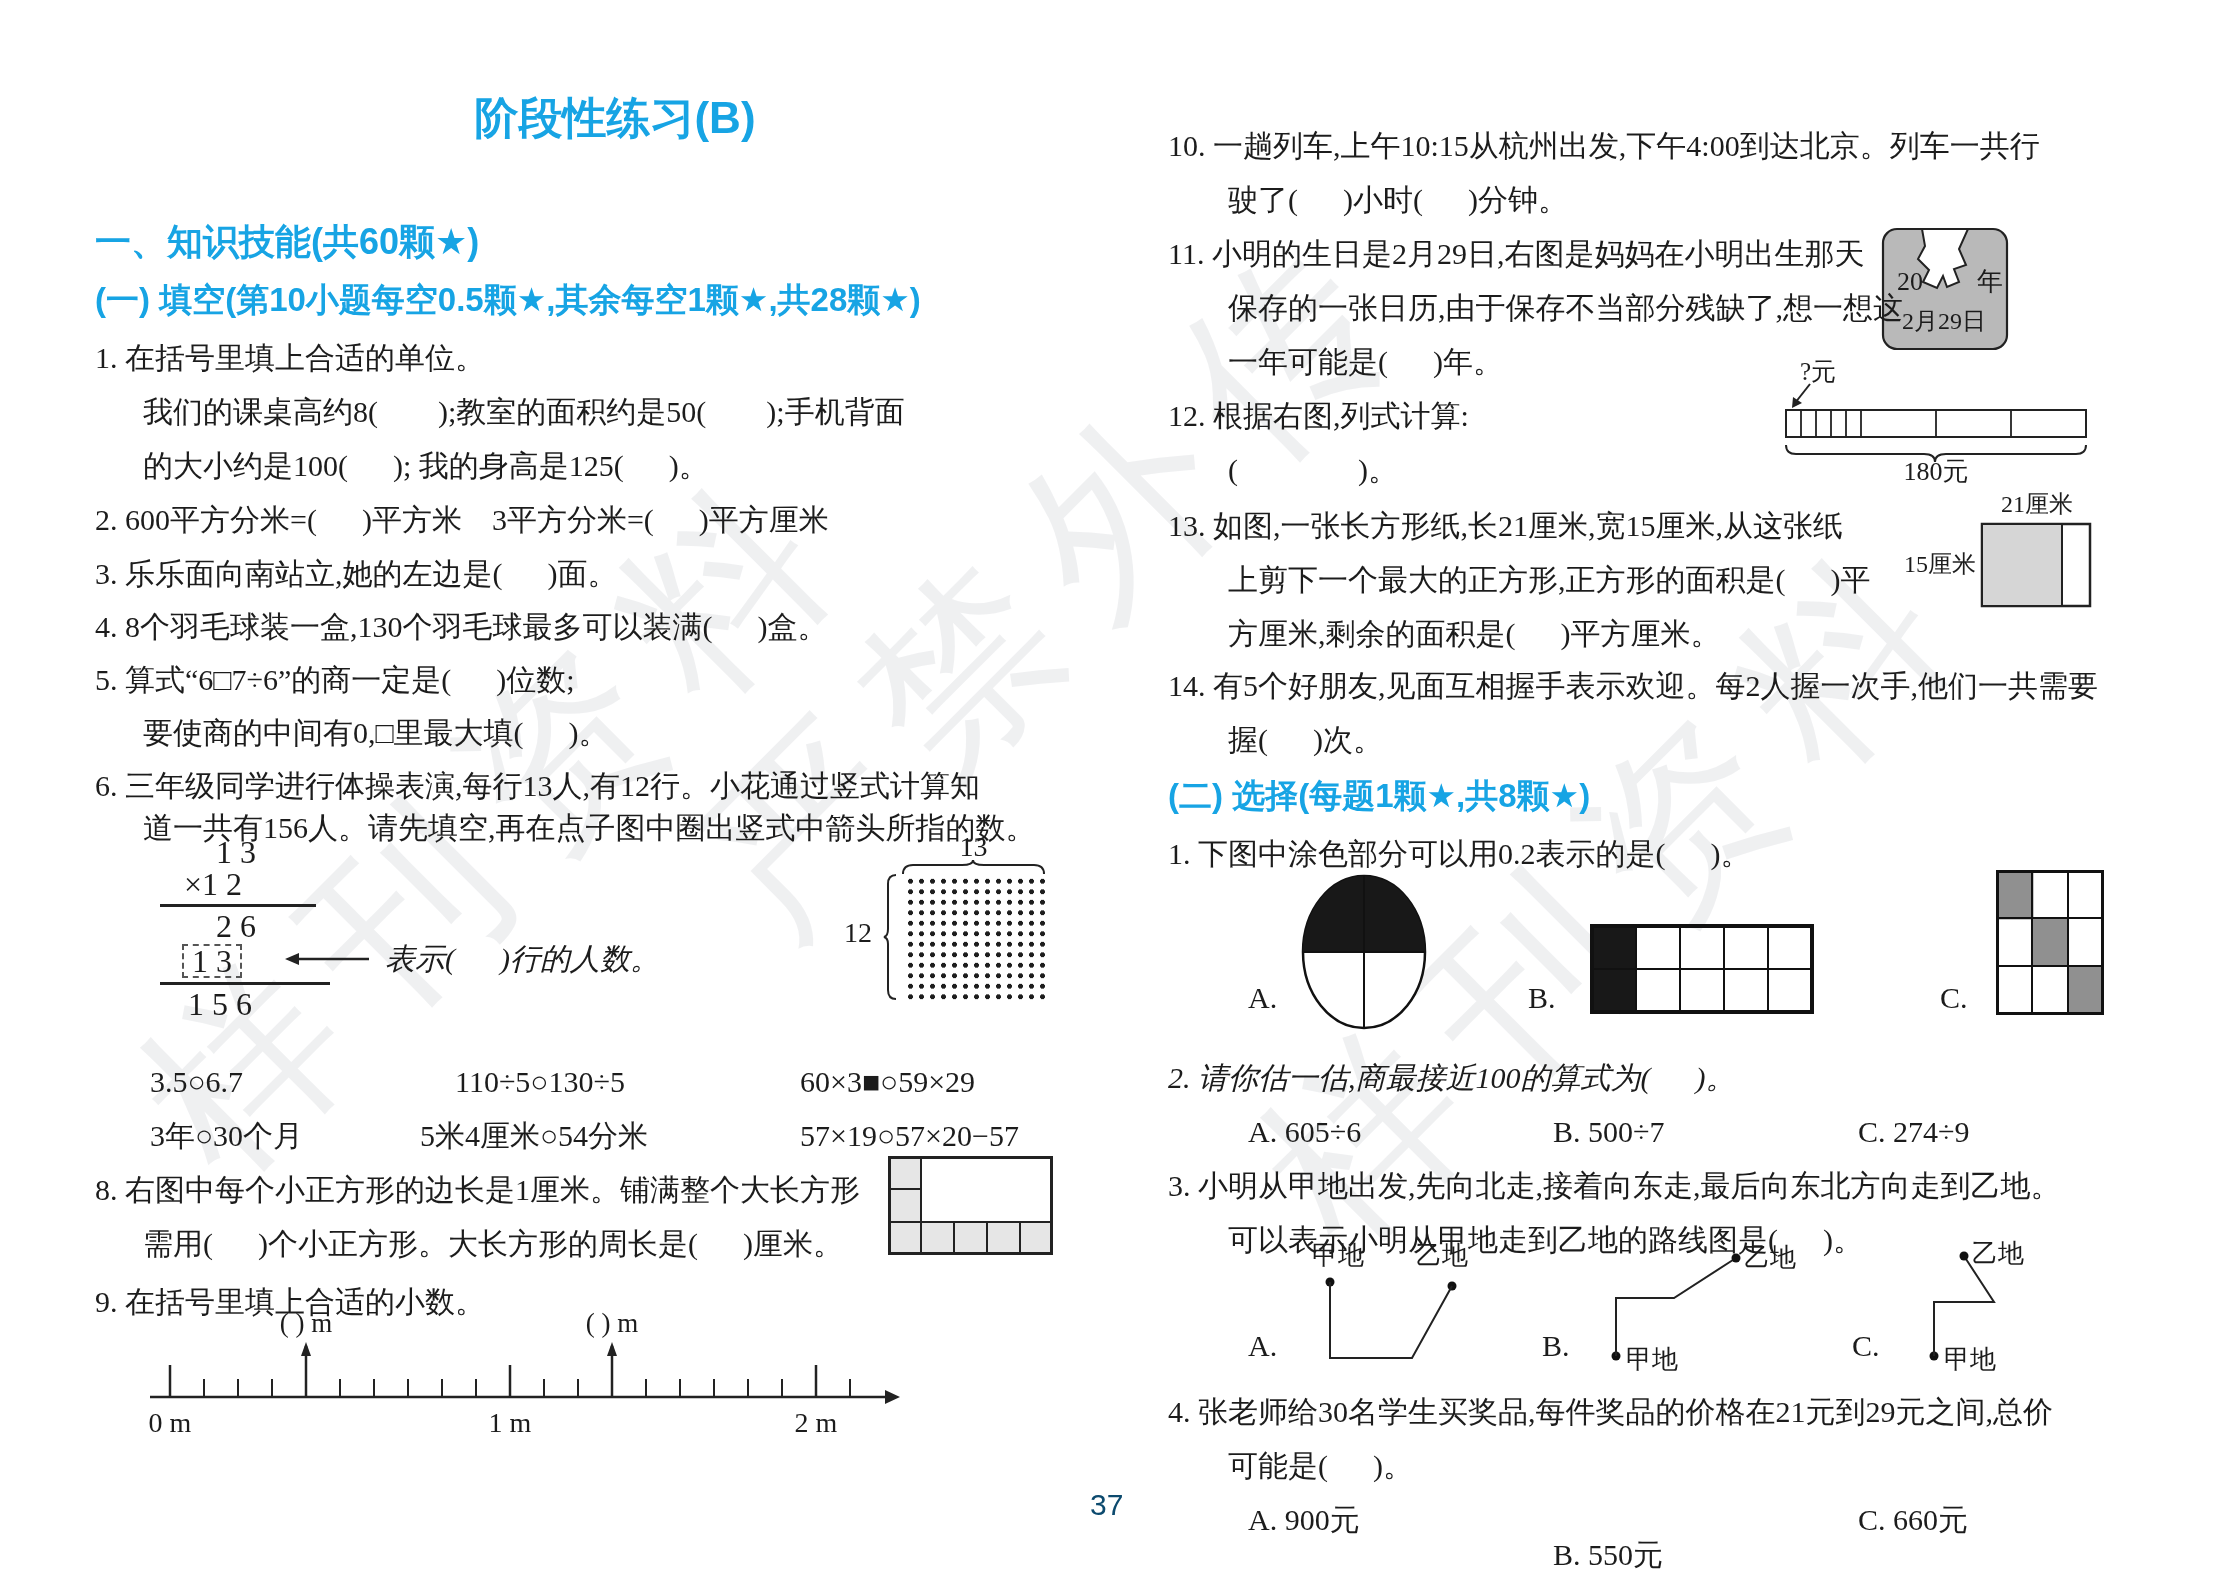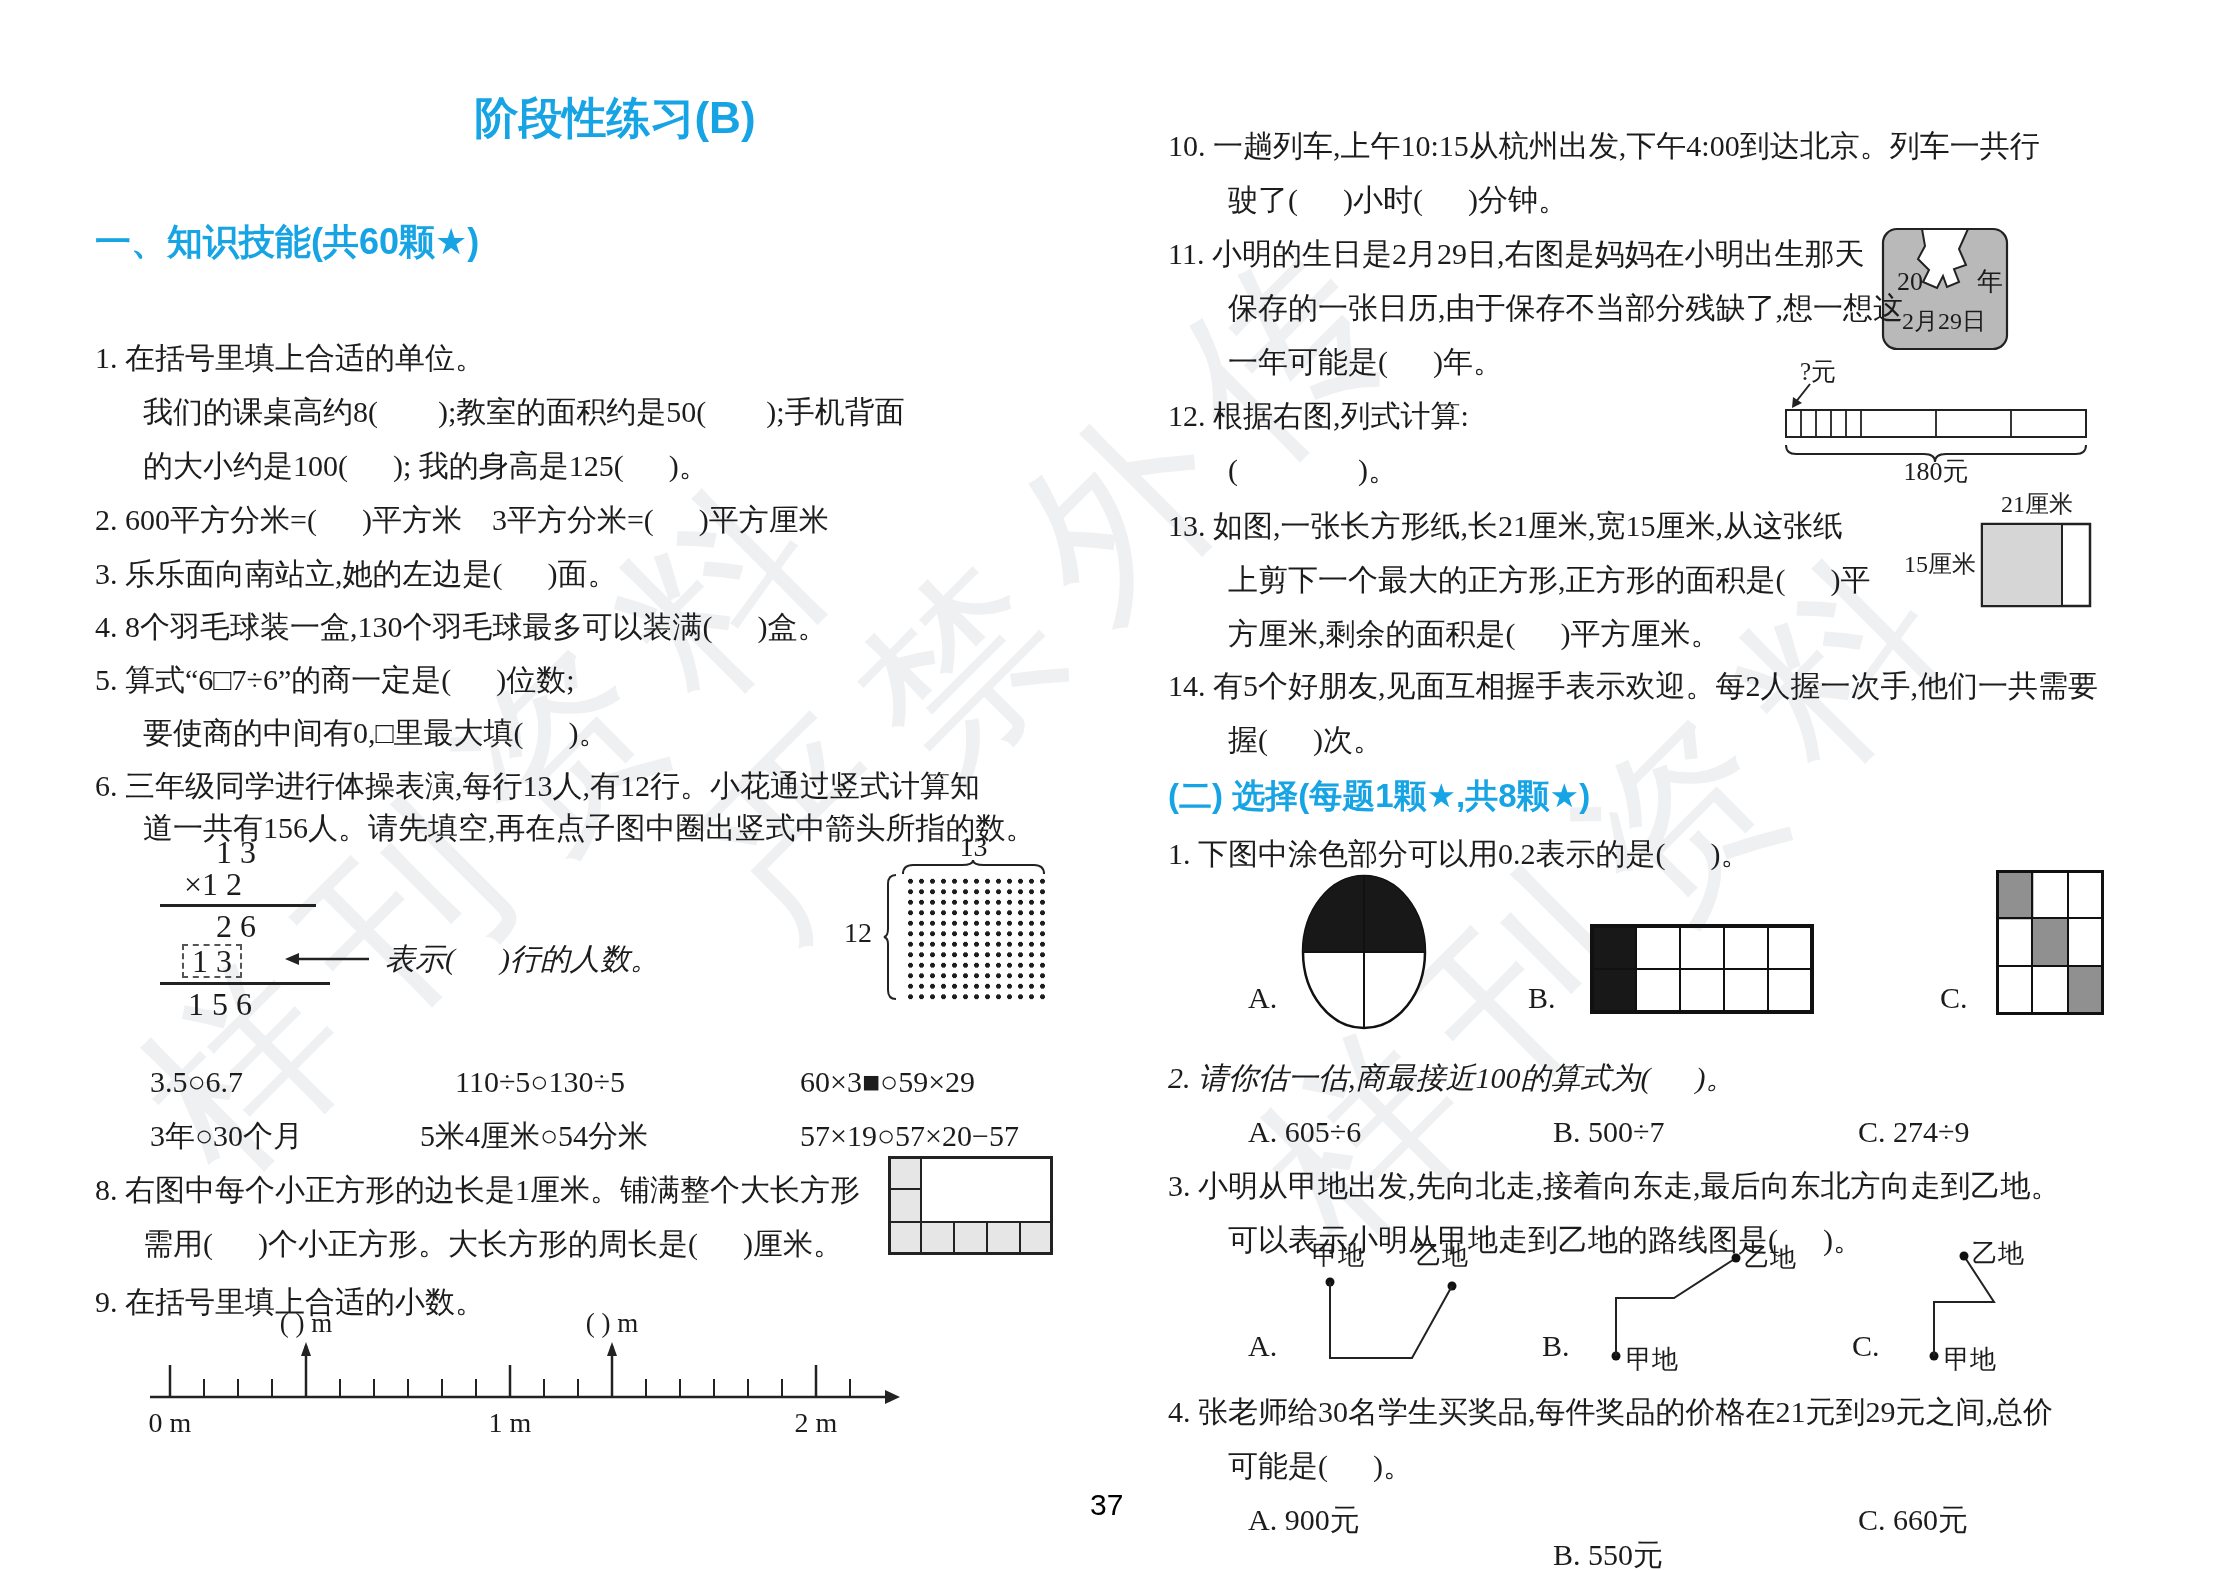--- a/index.html
+++ b/index.html
@@ -24,34 +24,35 @@
   .mrow { position:absolute; white-space:pre; line-height:32px; }
   .mline { position:absolute; height:0; border-top:3px solid #222; }
   .dash { position:absolute; border:2px dashed #555; padding:0 8px; line-height:30px; white-space:pre; }
   .mlabel { position:absolute; white-space:pre; font-size:30px; line-height:34px; }
   .dots {
     position:absolute; left:902px; top:874px; width:143px; height:126px;
     background-image:radial-gradient(circle, #1d1d1d 2.2px, transparent 2.5px);
     background-size:11px 10.5px; background-position:3px 2px;
   }
   .dotlabel { position:absolute; font-size:28px; line-height:30px; white-space:pre; }
-  .pageno { position:absolute; left:1090px; top:1488px; font-size:30px; font-family:"Liberation Sans","DejaVu Sans",sans-serif; color:#000000; }
+  .pageno { position:absolute; left:1090px; top:1488px; font-size:30px; font-family:"Liberation Sans","DejaVu Sans",sans-serif; color:#0c4a6e; }
   .z { z-index:2; }
 </style>
 </head>
 <body>
 
 <div class="page">
 
   <div class="wm" style="left:180px; top:1010px;">样刊资料</div>
   <div class="wm" style="left:740px; top:770px;">严禁外传</div>
   <div class="wm" style="left:1300px; top:1080px;">样刊资料</div>
 
   <div class="line cyan title z" style="left:95px; top:98px;">阶段性练习(B)</div>
   <div class="line cyan h1 z" style="left:95px; top:222px;">一、知识技能(共60颗★)</div>
+  <div class="line cyan h2 z" style="left:95px; top:280px;">(一) 填空(第10小题每空0.5颗★,其余每空1颗★,共28颗★)</div>
 
   <div class="line z" style="left:95px; top:338px;">1. 在括号里填上合适的单位。</div>
   <div class="line z" style="left:143px; top:392px;">我们的课桌高约8(        );教室的面积约是50(        );手机背面</div>
   <div class="line z" style="left:143px; top:446px;">的大小约是100(      ); 我的身高是125(      )。</div>
   <div class="line z" style="left:95px; top:500px;">2. 600平方分米=(      )平方米    3平方分米=(      )平方厘米</div>
   <div class="line z" style="left:95px; top:554px;">3. 乐乐面向南站立,她的左边是(      )面。</div>
   <div class="line z" style="left:95px; top:607px;">4. 8个羽毛球装一盒,130个羽毛球最多可以装满(      )盒。</div>
   <div class="line z" style="left:95px; top:660px;text-align:right;">5. 算式“6□7÷6”的商一定是(      )位数;</div>
   <div class="line z" style="left:143px; top:713px;">要使商的中间有0,□里最大填(      )。</div>
   <div class="line z" style="left:95px; top:766px;">6. 三年级同学进行体操表演,每行13人,有12行。小花通过竖式计算知</div>

